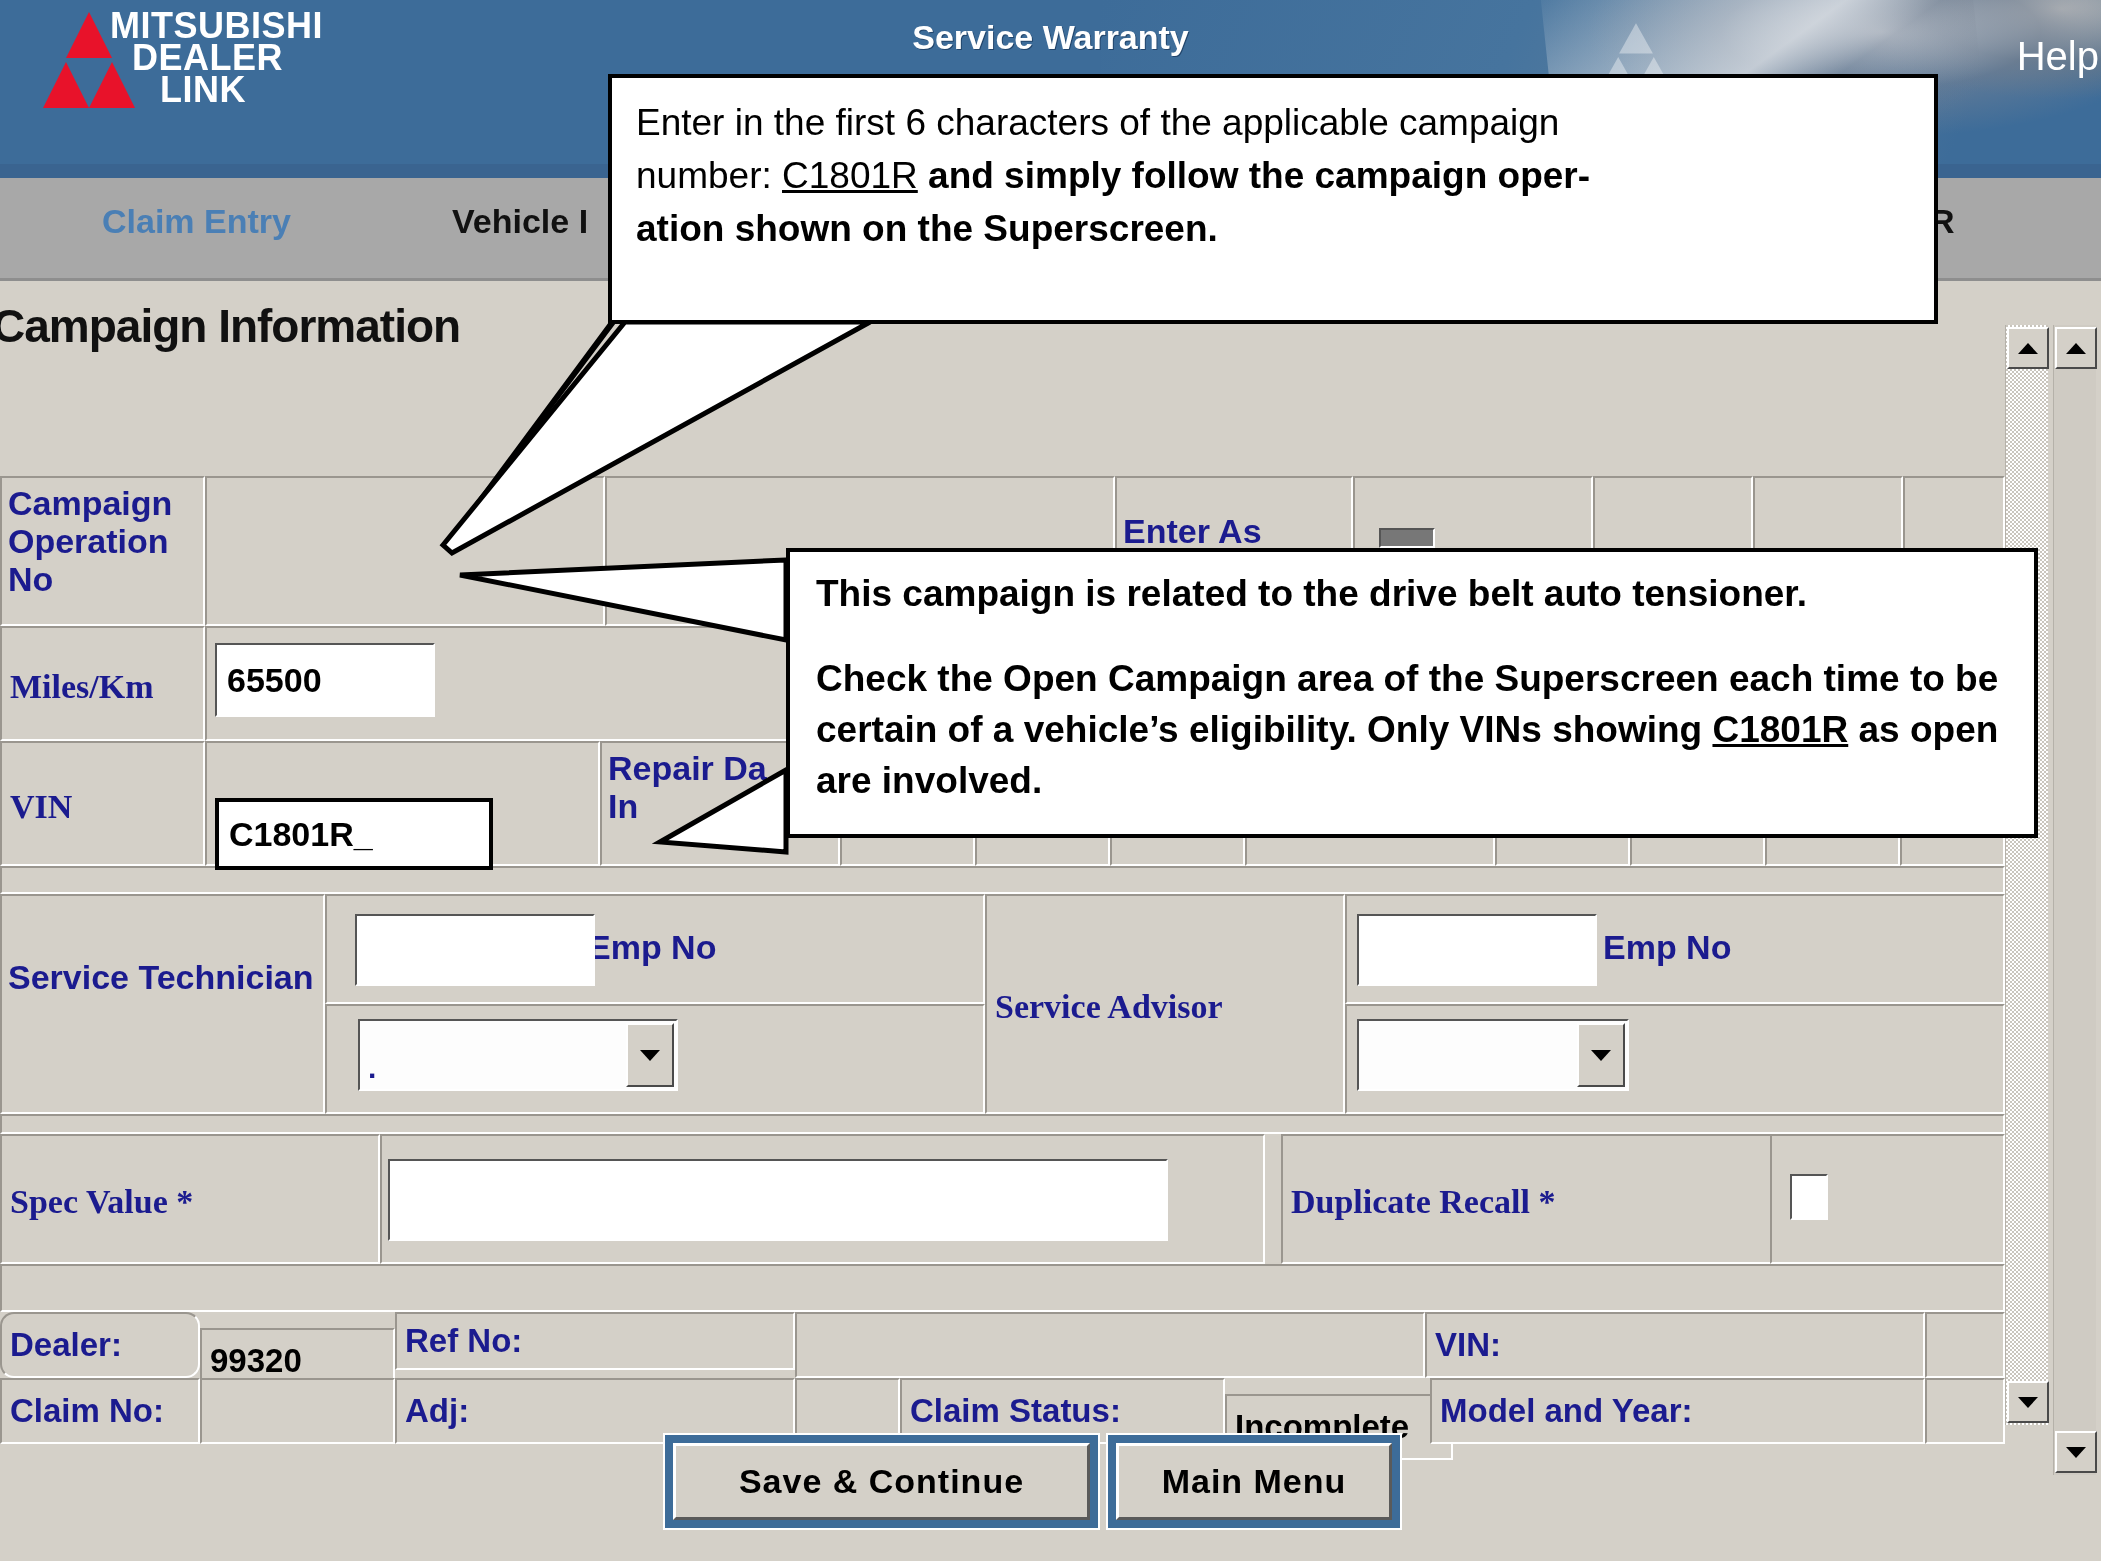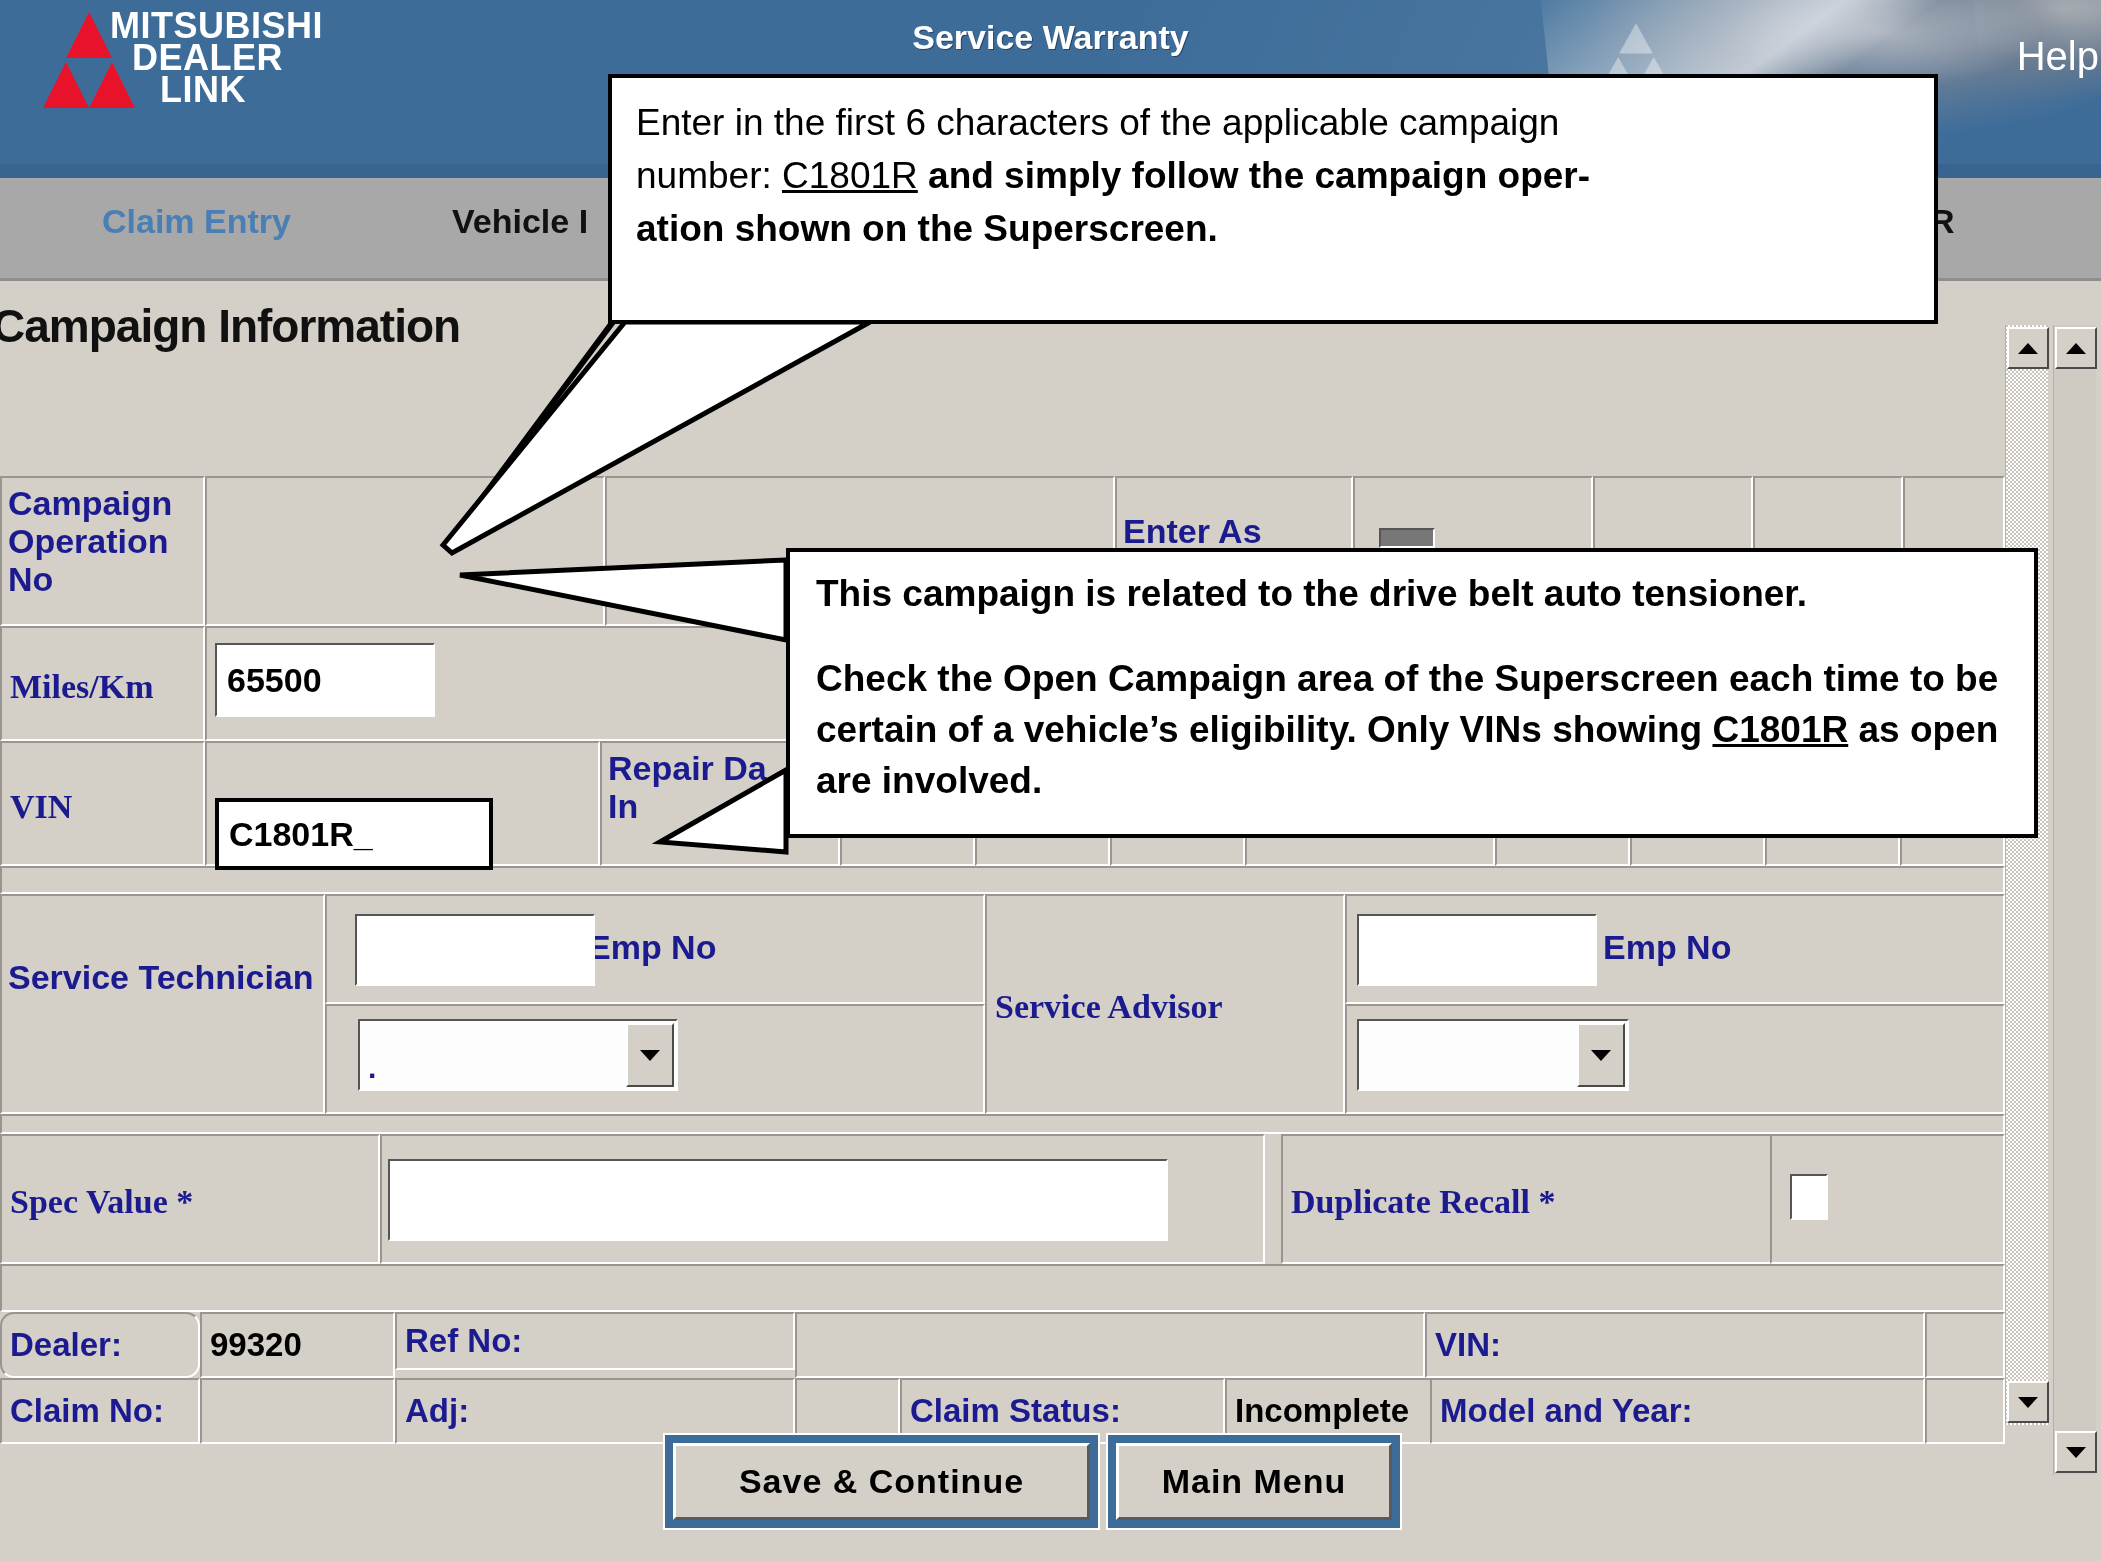--- a/index.html
+++ b/index.html
@@ -147,21 +147,21 @@
   .statcell{
     position:absolute;box-sizing:border-box;
     background:#d4d0c8;
     border-top:2px solid #9a968f;
     border-left:2px solid #9a968f;
     border-right:2px solid #ffffff;
     border-bottom:2px solid #ffffff;
     display:flex;align-items:center;padding-left:8px;
     font-size:33px;font-weight:bold;color:#1b1b8f;white-space:nowrap;
   }
-  .statcell.blackval{color:#000;}
+  .statcell.blackval{color:#000;margin-top:16px;}
 
   
   .btn-frame{
     position:absolute;background:#3d6c99;
     border:2px solid #ffffff;box-sizing:border-box;padding:8px;
   }
   .btn{
     width:100%;height:100%;background:#d4d0c8;
     border:3px solid;border-color:#ffffff #5a5a5a #5a5a5a #ffffff;
     box-sizing:border-box;

